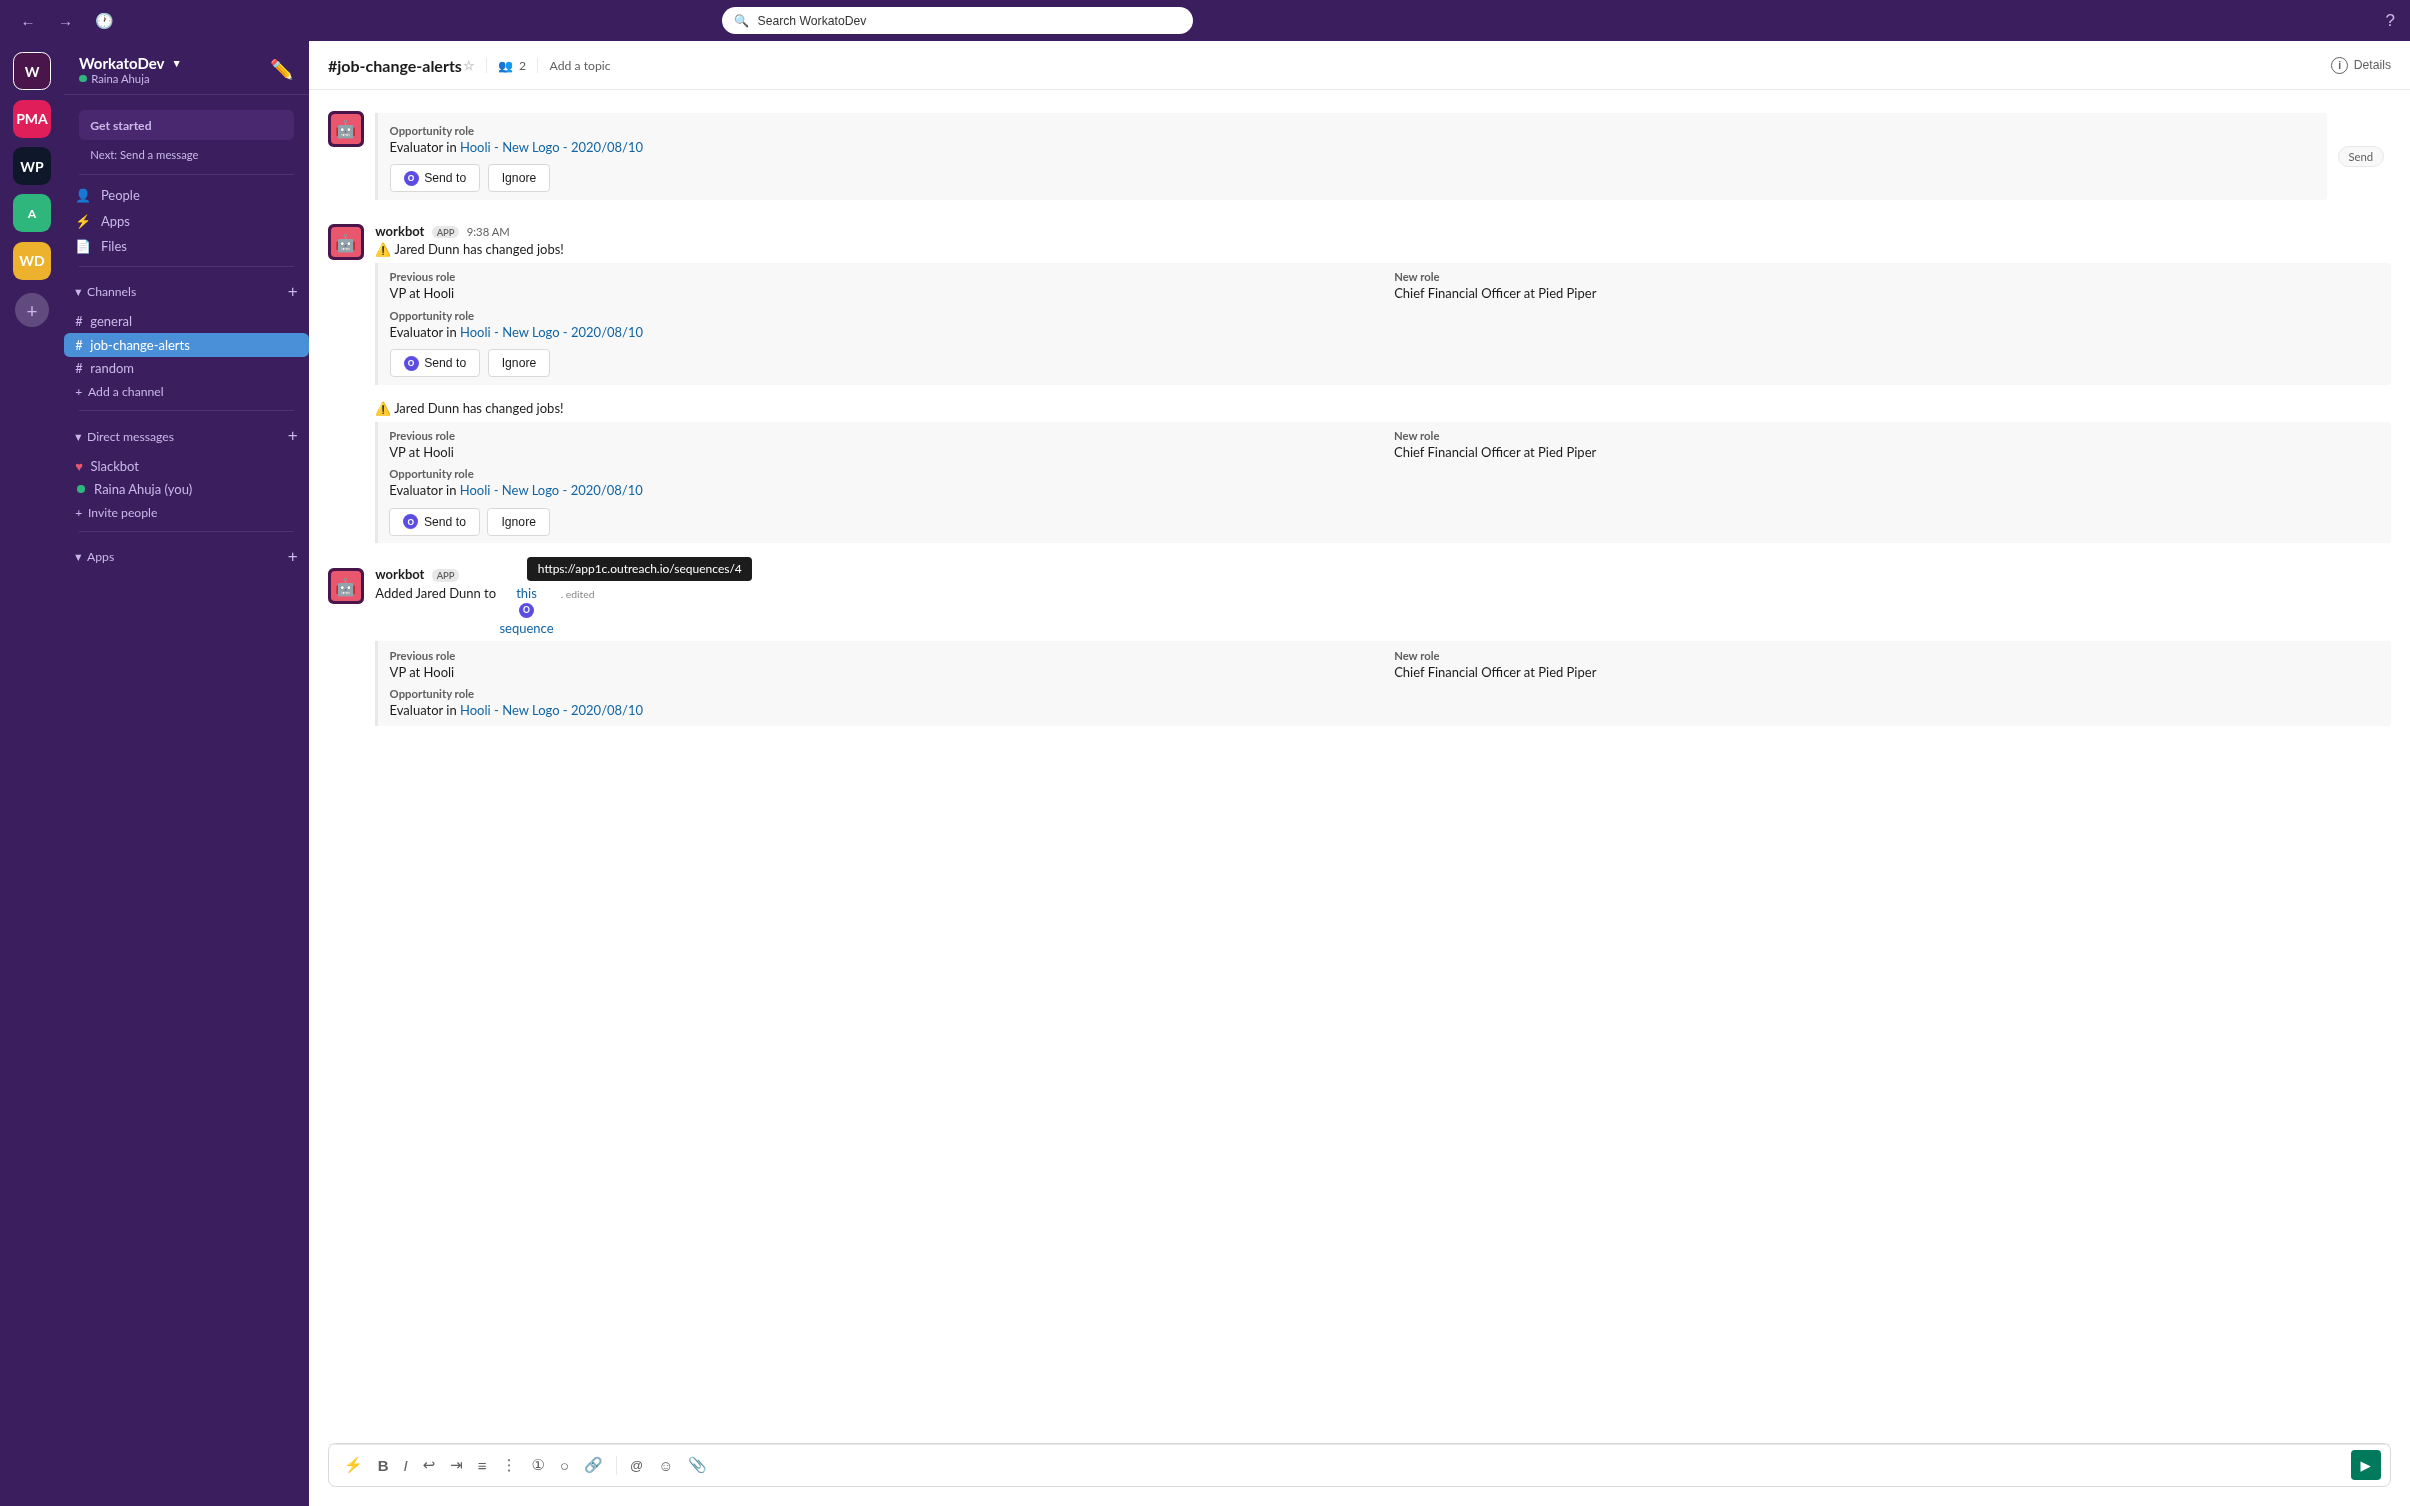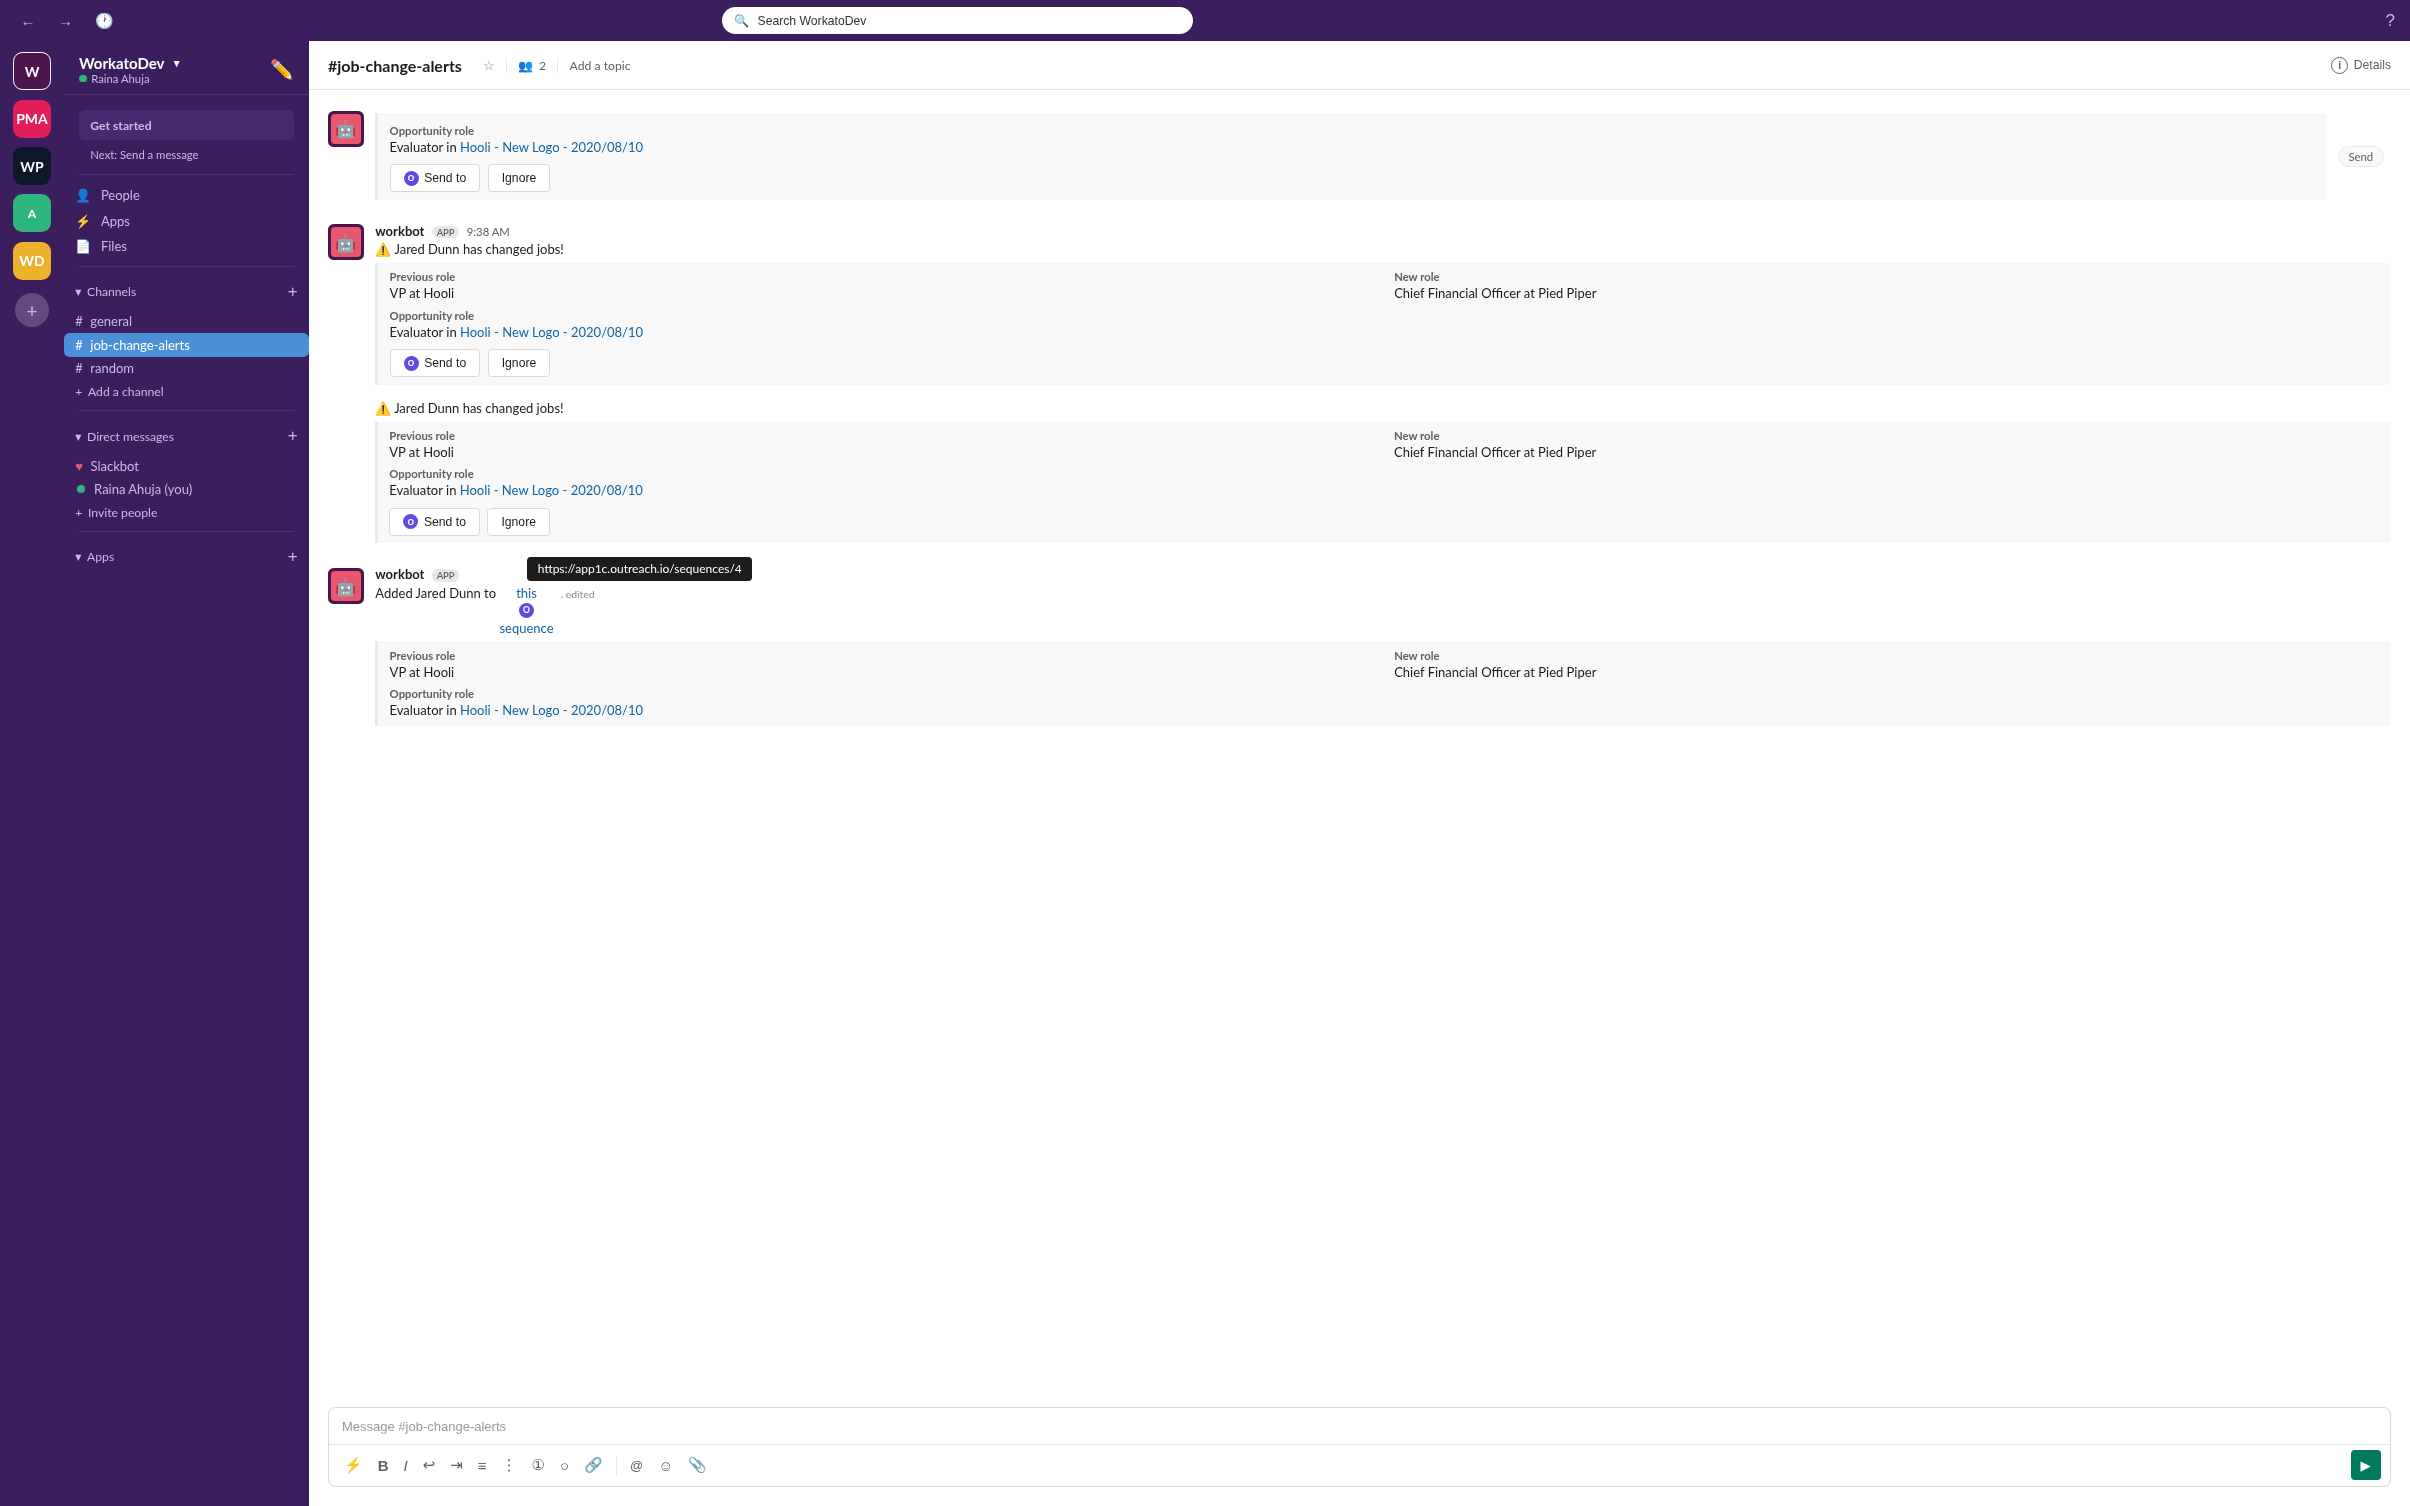--- a/index.html
+++ b/index.html
@@ -76,21 +76,21 @@
     .heart-icon { color: #e8576d; font-size: 13px; }
 
     
     .main-content { flex: 1; display: flex; flex-direction: column; background: #fff; color: #1d1c1d; overflow: hidden; }
 
     
     .channel-header {
       height: 49px; border-bottom: 0.9px solid #e8e8e8; display: flex; align-items: center;
       padding: 0 19px; gap: 11.3px; flex-shrink: 0;
     }
-    .channel-title { font-weight: 700; font-size: 16px; display: flex; align-items: center; gap: 21px; }
+    .channel-title { font-weight: 700; font-size: 16px; display: flex; align-items: center; gap: 1px; }
     .star-icon { color: #ccc; font-size: 13px; }
     .members-info { display: flex; align-items: center; gap: 5.6px; font-size: 12.2px; color: #616061; border-left: 0.9px solid #e8e8e8; padding-left: 11.3px; }
     .add-topic { font-size: 12.2px; color: #616061; border-left: 0.9px solid #e8e8e8; padding-left: 11.3px; }
     .header-right { margin-left: auto; display: flex; align-items: center; gap: 11.3px; }
     .details-btn { display: flex; align-items: center; gap: 5.6px; font-size: 12.2px; color: #616061; cursor: pointer; border: none; background: none; }
     .info-circle { width: 17px; height: 17px; border-radius: 50%; border: 1.4px solid #616061; display: flex; align-items: center; justify-content: center; font-size: 10.4px; font-weight: 700; }
 
     
     .messages-area { flex: 1; overflow-y: auto; padding: 15px 19px; display: flex; flex-direction: column; gap: 0; }
 
@@ -435,23 +435,20 @@
               </div>
             </div>
           </div>
         </div>
 
       </div>
 
     </div>
 
     <div class="message-input-container">
-      <div class="message-input-top">
-        <input type="text" placeholder="Message #job-change-alerts" style="">
-      </div>
       <div class="message-toolbar">
         <button class="toolbar-btn">⚡</button>
         <button class="toolbar-btn"><strong>B</strong></button>
         <button class="toolbar-btn"><em>I</em></button>
         <button class="toolbar-btn">↩</button>
         <button class="toolbar-btn">⇥</button>
         <button class="toolbar-btn">≡</button>
         <button class="toolbar-btn">⋮</button>
         <button class="toolbar-btn">①</button>
         <button class="toolbar-btn">○</button>

